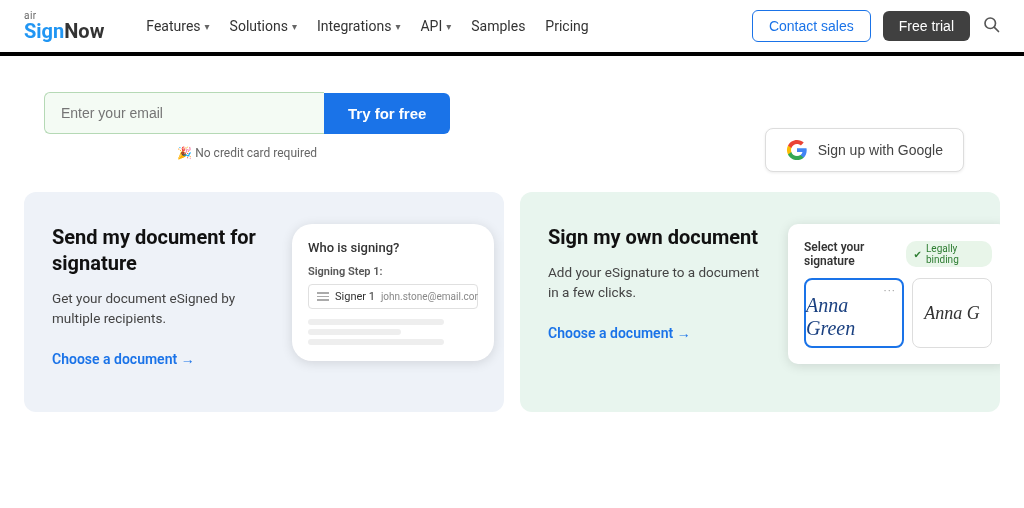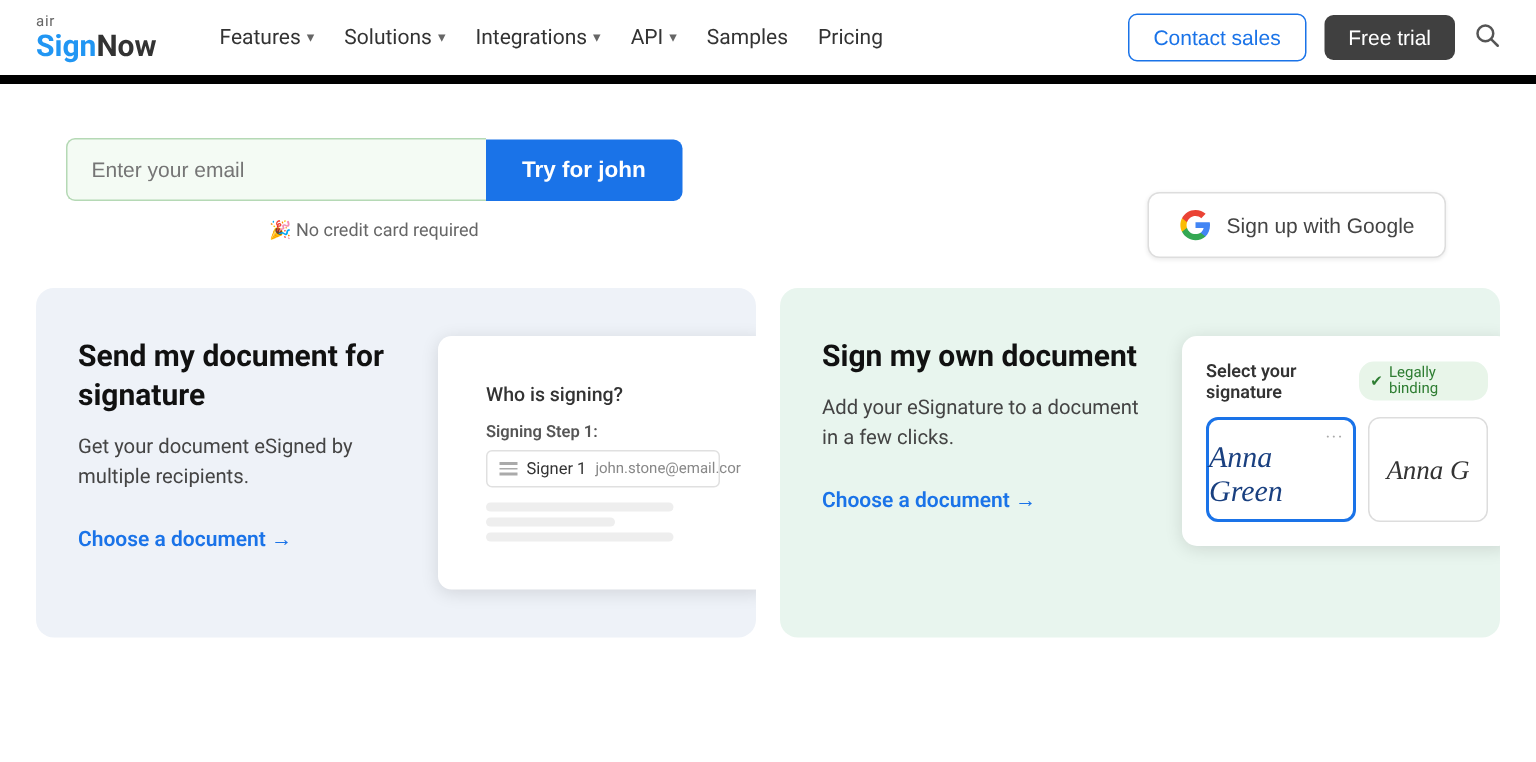--- a/index.html
+++ b/index.html
@@ -4,21 +4,21 @@
   <style>
     * { box-sizing: border-box; margin: 0; padding: 0; }
     body { font-family: -apple-system, BlinkMacSystemFont, 'Segoe UI', Roboto, sans-serif; background: #fff; color: #333; }
 
     
     nav {
       display: flex;
       align-items: center;
       padding: 0 24px;
       height: 56px;
-      border-bottom: 6px solid #000000;
+      border-bottom: 4px solid #000000;
       gap: 8px;
     }
     .logo-area {
       display: flex;
       flex-direction: column;
       margin-right: 24px;
       line-height: 1;
       text-decoration: none;
     }
     .logo-air {
@@ -188,23 +188,23 @@
       font-weight: 600;
       color: #1a73e8;
       text-decoration: none;
       cursor: pointer;
     }
     .card-visual { flex: 1; position: relative; }
 
     
     .signing-widget {
       background: #fff;
-      border-radius: 9px;
+      border-radius: 20px;
       box-shadow: 0 2px 12px rgba(0,0,0,0.12);
-      padding: 32px;
+      padding: 16px;
       min-width: 200px;
       max-width: 220px;
       font-size: 12px;
     }
     .signing-widget-title {
       font-size: 13px;
       color: #333;
       font-weight: 500;
       margin-bottom: 10px;
     }
@@ -379,21 +379,21 @@
         <line x1="16.5" y1="16.5" x2="22" y2="22"></line>
       </svg>
     </span>
   </div>
 </nav>
 
 <div class="hero-container">
   <div class="hero">
     <div class="email-row">
       <input class="email-input" type="email" placeholder="Enter your email" style="">
-      <button class="btn-try">Try for john</button>
+      <button class="btn-try">Try for free</button>
     </div>
     <div class="no-credit">🎉 No credit card required</div>
   </div>
   <button class="google-signup">
     <svg class="google-g" viewBox="0 0 24 24">
       <path fill="#4285F4" d="M22.56 12.25c0-.78-.07-1.53-.2-2.25H12v4.26h5.92c-.26 1.37-1.04 2.53-2.21 3.31v2.77h3.57c2.08-1.92 3.28-4.74 3.28-8.09z"></path>
       <path fill="#34A853" d="M12 23c2.97 0 5.46-.98 7.28-2.66l-3.57-2.77c-.98.66-2.23 1.06-3.71 1.06-2.86 0-5.29-1.93-6.16-4.53H2.18v2.84C3.99 20.53 7.7 23 12 23z"></path>
       <path fill="#FBBC05" d="M5.84 14.09c-.22-.66-.35-1.36-.35-2.09s.13-1.43.35-2.09V7.07H2.18C1.43 8.55 1 10.22 1 12s.43 3.45 1.18 4.93l3.66-2.84z"></path>
       <path fill="#EA4335" d="M12 5.38c1.62 0 3.06.56 4.21 1.64l3.15-3.15C17.45 2.09 14.97 1 12 1 7.7 1 3.99 3.47 2.18 7.07l3.66 2.84c.87-2.6 3.3-4.53 6.16-4.53z"></path>
     </svg>

